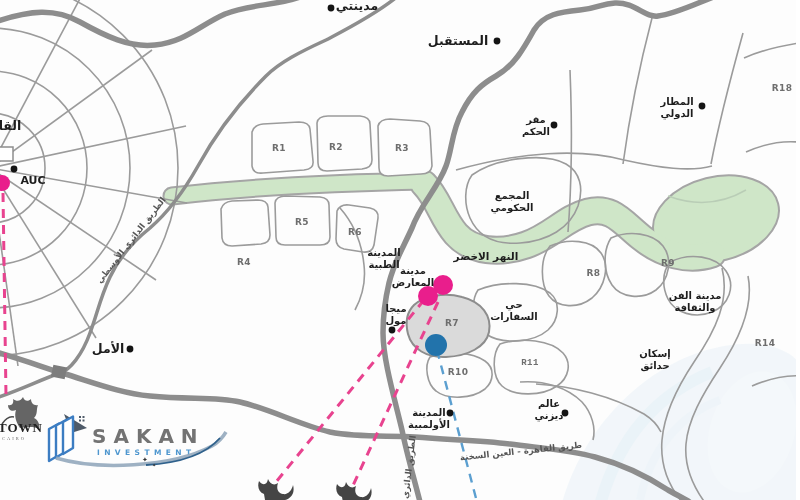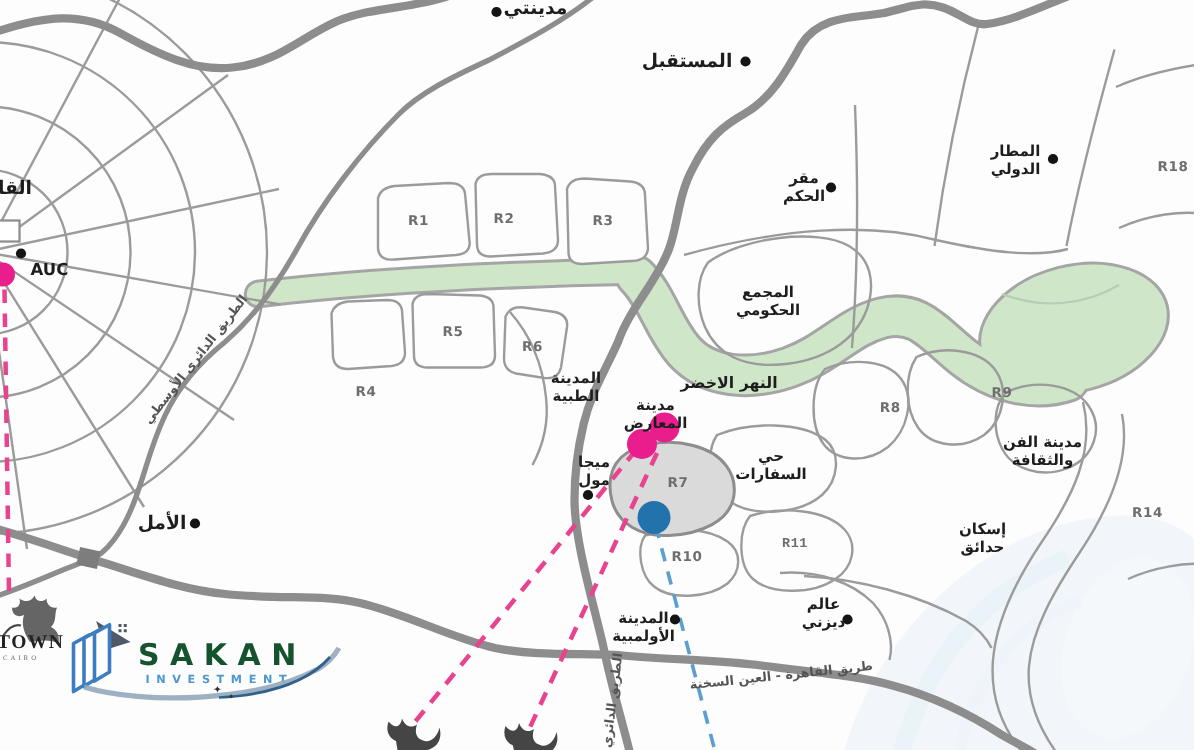--- a/index.html
+++ b/index.html
@@ -13,21 +13,21 @@
   .lbl-place-lg{font-size:12.5px;}
   .lbl-latin{font-size:11px;}
   .lbl-green{font-size:10.5px;}
   .lbl-code{font-size:9px;font-weight:600;color:#6e6e6e;letter-spacing:.4px;}
   .lbl-road{font-size:8.5px;font-weight:600;color:#555;white-space:nowrap;}
 
   
   #sakan-logo{position:absolute;left:46px;top:406px;width:190px;height:68px;}
   #sakan-icon{position:absolute;left:0;top:6px;}
   #sakan-title{position:absolute;left:46px;top:18px;font-size:20px;font-weight:700;
-               letter-spacing:7px;color:#14532d;}
+               letter-spacing:7px;color:#737373;}
   #sakan-sub{position:absolute;left:51px;top:42px;font-size:7.5px;font-weight:700;
              letter-spacing:4.4px;color:#4f97cf;}
   #sakan-swoosh{position:absolute;left:0;top:0;}
   .sparkle{position:absolute;font-size:7px;color:#333;}
 
   
   #uptown-logo{position:absolute;left:-16px;top:394px;width:70px;height:60px;}
   #uptown-title{position:absolute;left:14px;top:26px;font-family:"Liberation Serif",serif;
                 font-size:13px;font-weight:700;color:#222;letter-spacing:1px;}
   #uptown-sub{position:absolute;left:18px;top:42px;font-family:"Liberation Serif",serif;
@@ -155,24 +155,24 @@
       <div class="map-label lbl-code" style="left: 402px; top: 148px; transform: translate(-50%, -50%);">R3</div>
       <div class="map-label lbl-code" style="left: 244px; top: 222px; transform: translate(-50%, -50%); margin-top: 40px;">R4</div>
       <div class="map-label lbl-code" style="left: 302px; top: 222px; transform: translate(-50%, -50%);">R5</div>
       <div class="map-label lbl-code" style="left: 355px; top: 232px; transform: translate(-50%, -50%);">R6</div>
       <div class="map-label lbl-code" style="left: 452px; top: 323px; transform: translate(-50%, -50%);">R7</div>
       <div class="map-label lbl-code" style="left: 575px; top: 273px; transform: translate(-50%, -50%); padding-left: 37px;">R8</div>
       <div class="map-label lbl-code" style="left: 668px; top: 263px; transform: translate(-50%, -50%); text-align: center;">R9</div>
       <div class="map-label lbl-code" style="left: 458px; top: 372px; transform: translate(-50%, -50%);">R10</div>
       <div class="map-label lbl-code" style="left: 530px; top: 363px; transform: translate(-50%, -50%); font-family: Liberation Mono, monospace;">R11</div>
       <div class="map-label lbl-code" style="left: 765px; top: 343px; transform: translate(-50%, -50%);">R14</div>
-      <div class="map-label lbl-code" style="left: 782px; top: 112px; transform: translate(-50%, -50%);">R18</div>
+      <div class="map-label lbl-code" style="left: 782px; top: 88px; transform: translate(-50%, -50%);">R18</div>
       <div class="map-label lbl-place" style="left: 384px; top: 259px; transform: translate(-50%, -50%);">المدينة
 الطبية</div>
-      <div class="map-label lbl-place" style="left: 413px; top: 277px; transform: translate(-50%, -50%); margin-left: 24px;">مدينة
+      <div class="map-label lbl-place" style="left: 413px; top: 277px; transform: translate(-50%, -50%);">مدينة
 المعارض</div>
       <div class="map-label lbl-place" style="left: 396px; top: 315px; transform: translate(-50%, -50%);">ميجا
 مول</div>
       <div class="map-label lbl-place" style="left: 512px; top: 202px; transform: translate(-50%, -50%);">المجمع
 الحكومي</div>
       <div class="map-label lbl-green" style="left: 486px; top: 256px; transform: translate(-50%, -50%);">النهر الاخضر</div>
       <div class="map-label lbl-place" style="left: 514px; top: 311px; transform: translate(-50%, -50%);">حي
 السفارات</div>
       <div class="map-label lbl-place" style="left: 695px; top: 284px; transform: translate(-50%, -50%); margin-top: 18px;">مدينة الفن
 والثقافة</div>

